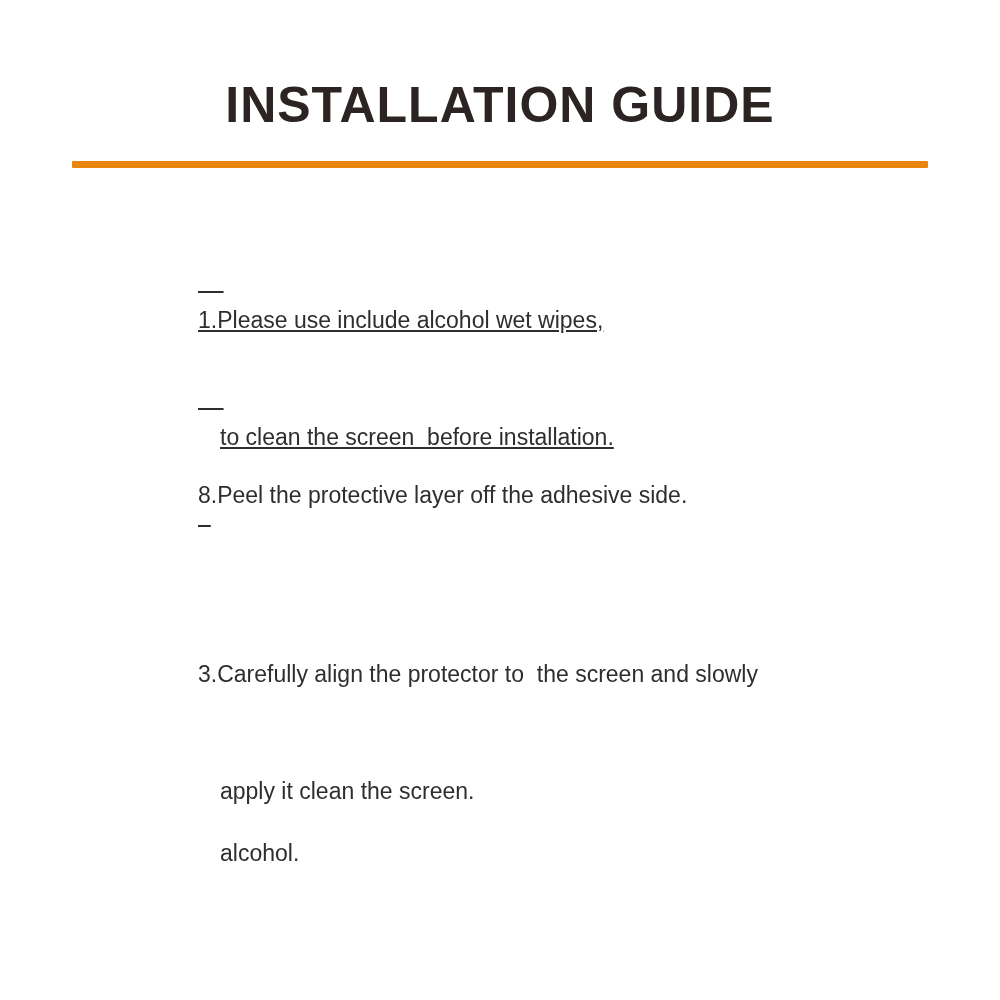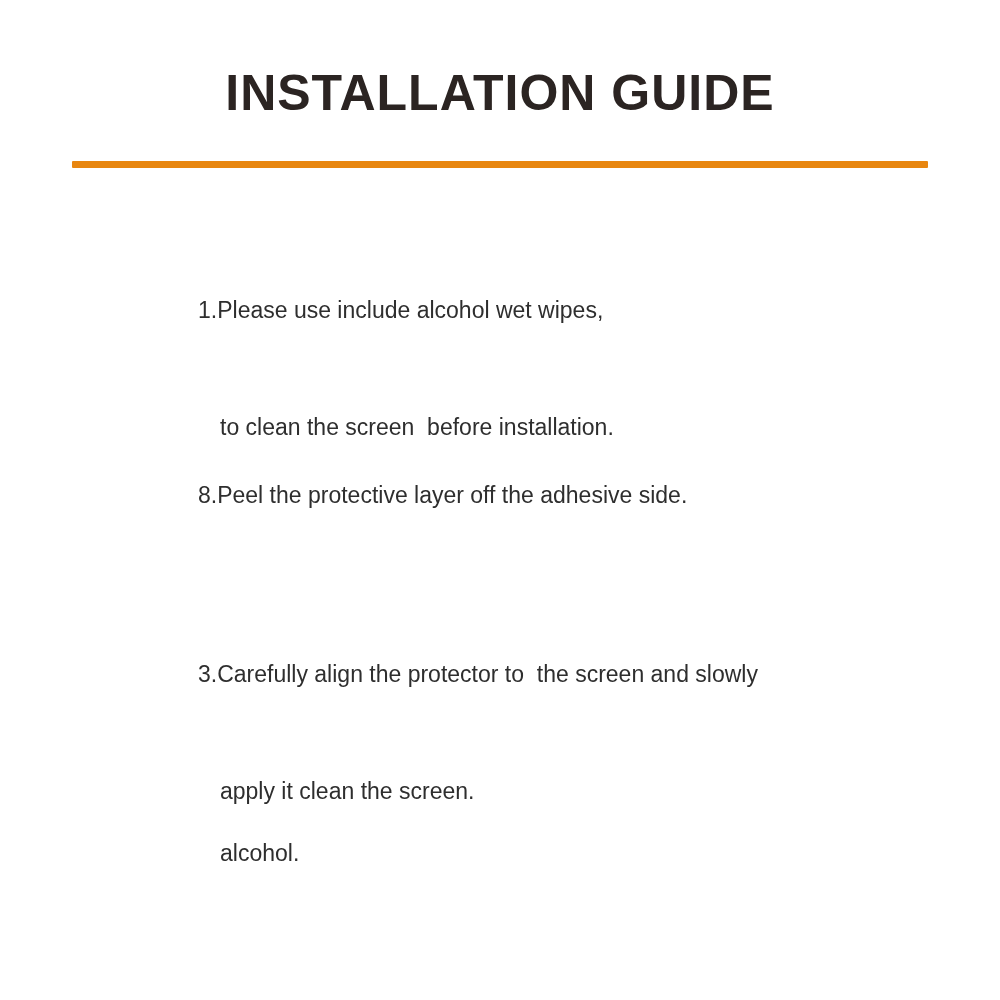--- a/index.html
+++ b/index.html
@@ -10,21 +10,21 @@
   .page {
     position: relative;
     width: 1000px;
     height: 1000px;
     background: #ffffff;
     font-family: "Liberation Sans", "DejaVu Sans", sans-serif;
     overflow: hidden;
   }
   .title {
     position: absolute;
-    top: 64px;
+    top: 76px;
     left: 0;
     width: 1000px;
     text-align: center;
     font-size: 50px;
     line-height: 58px;
     font-weight: bold;
     letter-spacing: 1px;
     color: #2b2422;
   }
   .divider {
@@ -39,21 +39,21 @@
     position: absolute;
     left: 198px;
     color: #2e2e2e;
     font-size: 23px;
     line-height: 39px;
     white-space: pre;
   }
   .step .cont {
     margin-left: 22px;
   }
-  .step-1 { top: 213px; }
+  .step-1 { top: 223px; text-decoration: underline; }
   .step-2 { top: 398px; }
   .step-3 { top: 577px; }
   .step-4 { top: 756px; }
 </style>
 </head>
 <body>
 
 <div class="page">
 
   <div class="title">INSTALLATION GUIDE</div>

